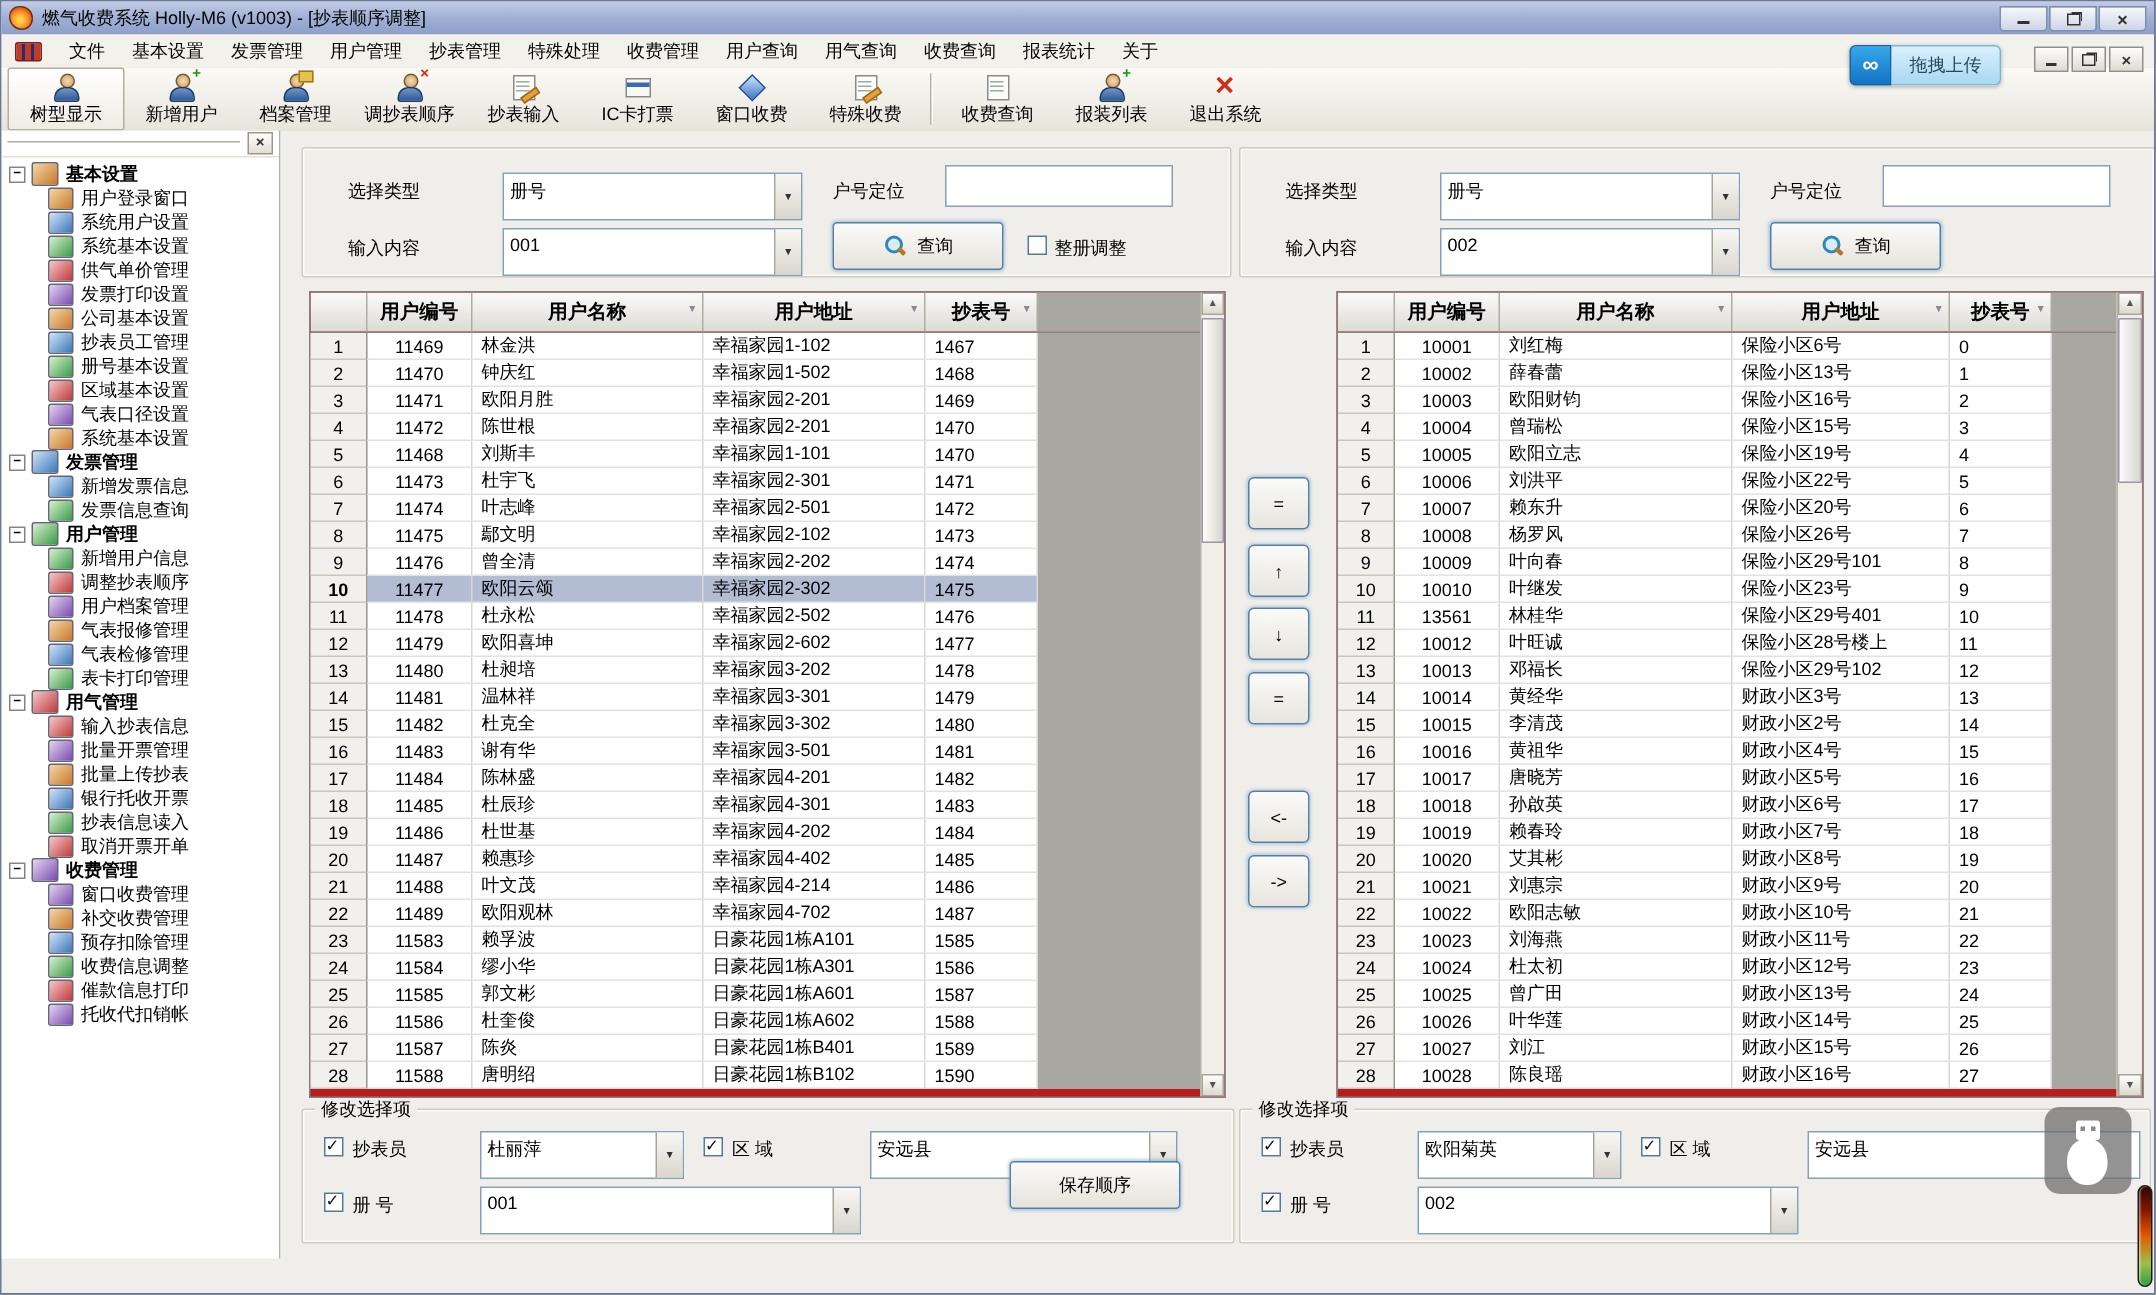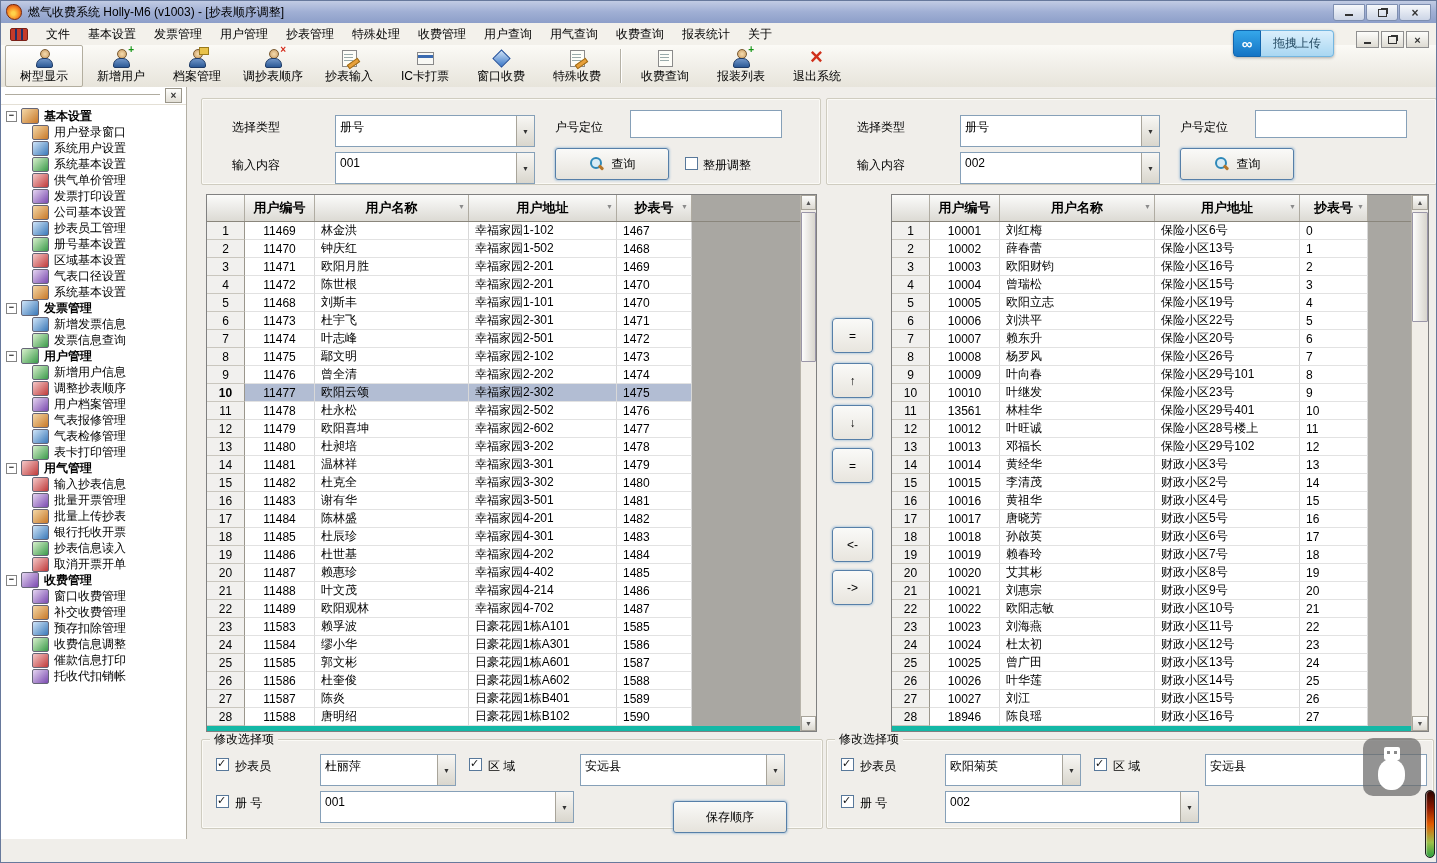--- a/index.html
+++ b/index.html
@@ -94,21 +94,21 @@
     background:linear-gradient(#fafaf8,#e6e3dc);border:1px solid #567fa8;border-radius:3px;
     box-shadow:0 0 2px 1px rgba(110,160,205,.45);cursor:default;}
   .mag{position:relative;width:14px;height:14px;}
   .mag::before{content:"";position:absolute;left:1px;top:0;width:8px;height:8px;border-radius:50%;
     border:2px solid #2e88b8;background:#d8ecf6;}
   .mag::after{content:"";position:absolute;left:9px;top:9px;width:6px;height:3px;background:#b5762a;border-radius:1px;transform:rotate(45deg);}
   .cb{position:absolute;width:13px;height:13px;background:#fff;border:1px solid #58789a;box-sizing:border-box;}
   .cb.checked::after{content:"✓";display:block;font-size:11px;font-weight:bold;color:#111;margin:-2px 0 0 0px;}
   .cb-label{position:absolute;white-space:nowrap;}
   
-  .grid{position:absolute;border:1px solid #808080;background:#14b8a6;box-sizing:border-box;overflow:hidden;}
+  .grid{position:absolute;border:1px solid #808080;background:#b91c1c;box-sizing:border-box;overflow:hidden;}
   .grid-inner{position:absolute;left:0;top:0;bottom:0;}
   .grid-header{display:grid;height:27px;background:linear-gradient(#fbfbfa,#dcdad4);
     border-bottom:1px solid #8a867c;font-weight:bold;font-size:13px;box-sizing:border-box;}
   .gh-cell{position:relative;display:flex;align-items:center;justify-content:center;border-right:1px solid #b0aca2;overflow:hidden;}
   .gh-cell.fill{background:#a9a7a2;border-right:none;}
   .sortg::after{content:"▼";position:absolute;right:3px;top:8px;font-size:7px;color:#8a8a8a;}
   .grid-body{background:#fff;}
   .g-row{display:grid;height:18px;background:#fff;}
   .g-row.selected{background:#b2bdd3;}
   .g-num{background:#f1f0ee;border-right:1px solid #9a968c;border-bottom:1px solid #c9c6be;
@@ -950,21 +950,21 @@
             <div class="g-row" style="grid-template-columns: var(--cols);">
               <div class="g-num">27</div>
               <div class="g-cell c1">10027</div>
               <div class="g-cell c2">刘江</div>
               <div class="g-cell c3">财政小区15号</div>
               <div class="g-cell c4">26</div>
               <div class="g-fill"></div>
             </div>
             <div class="g-row" style="grid-template-columns: var(--cols);">
               <div class="g-num">28</div>
-              <div class="g-cell c1">18946</div>
+              <div class="g-cell c1">10028</div>
               <div class="g-cell c2">陈良瑶</div>
               <div class="g-cell c3">财政小区16号</div>
               <div class="g-cell c4">27</div>
               <div class="g-fill"></div>
             </div>
           </div>
       </div>
       <div class="vscroll" style="width:16px">
         <div class="vs-arrow vs-up"></div>
         <div class="vs-thumb" style="top:17px;height:110px"></div>
@@ -985,21 +985,21 @@
       <div class="combo" style="left:378px;top:14px;width:205px">
         <span class="combo-val">安远县</span>
         <span class="combo-btn"></span>
       </div>
       <span class="cb checked" style="left:14px;top:55px"></span>
       <span class="cb-label" style="left:33px;top:55px">册 号</span>
       <div class="combo" style="left:118px;top:51px;width:254px">
         <span class="combo-val">001</span>
         <span class="combo-btn"></span>
       </div>
-      <div class="btn" style="left:471px;top:61px;width:112px;height:30px">
+      <div class="btn" style="left:471px;top:34px;width:112px;height:30px">
         <span>保存顺序</span>
       </div>
     </div>
 
     <div class="fgroup" style="left:639px;top:652px;width:606px;height:88px">
       <span class="fg-label">修改选择项</span>
       <span class="cb checked" style="left:14px;top:18px"></span>
       <span class="cb-label" style="left:33px;top:18px">抄表员</span>
       <div class="combo" style="left:118px;top:14px;width:136px">
         <span class="combo-val">欧阳菊英</span>

